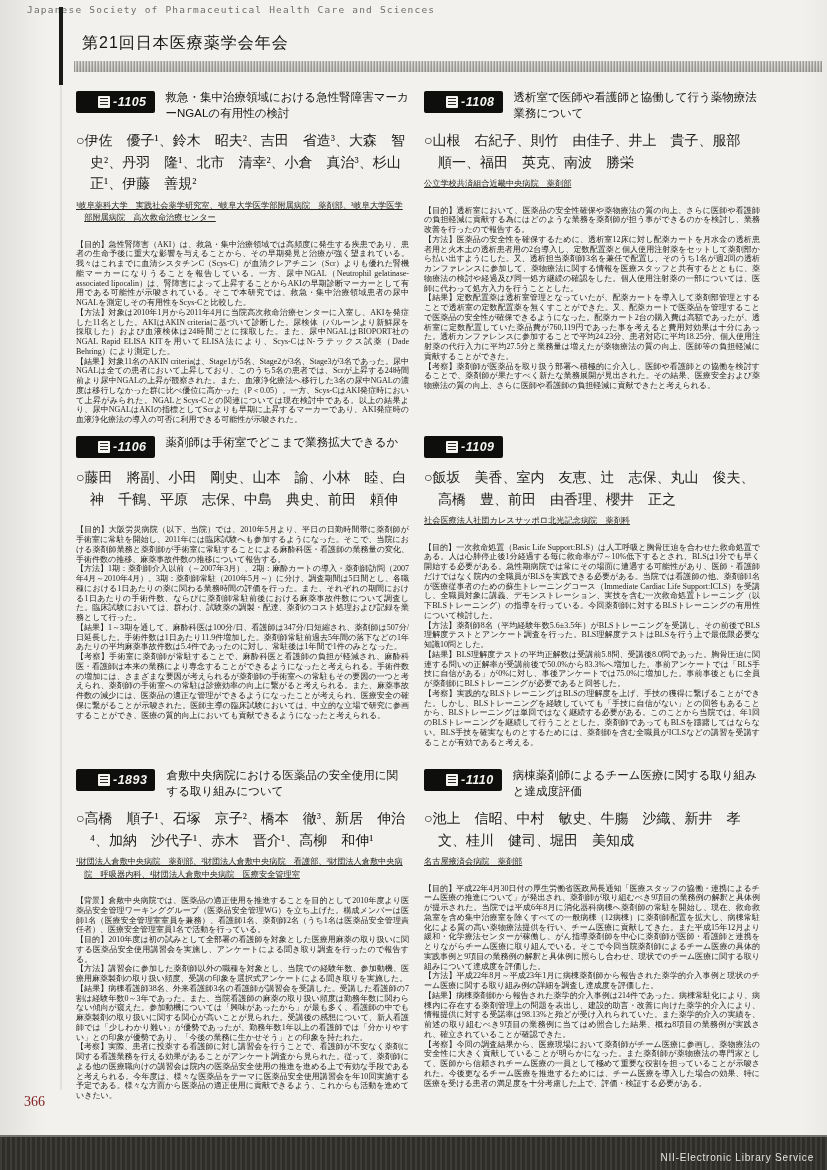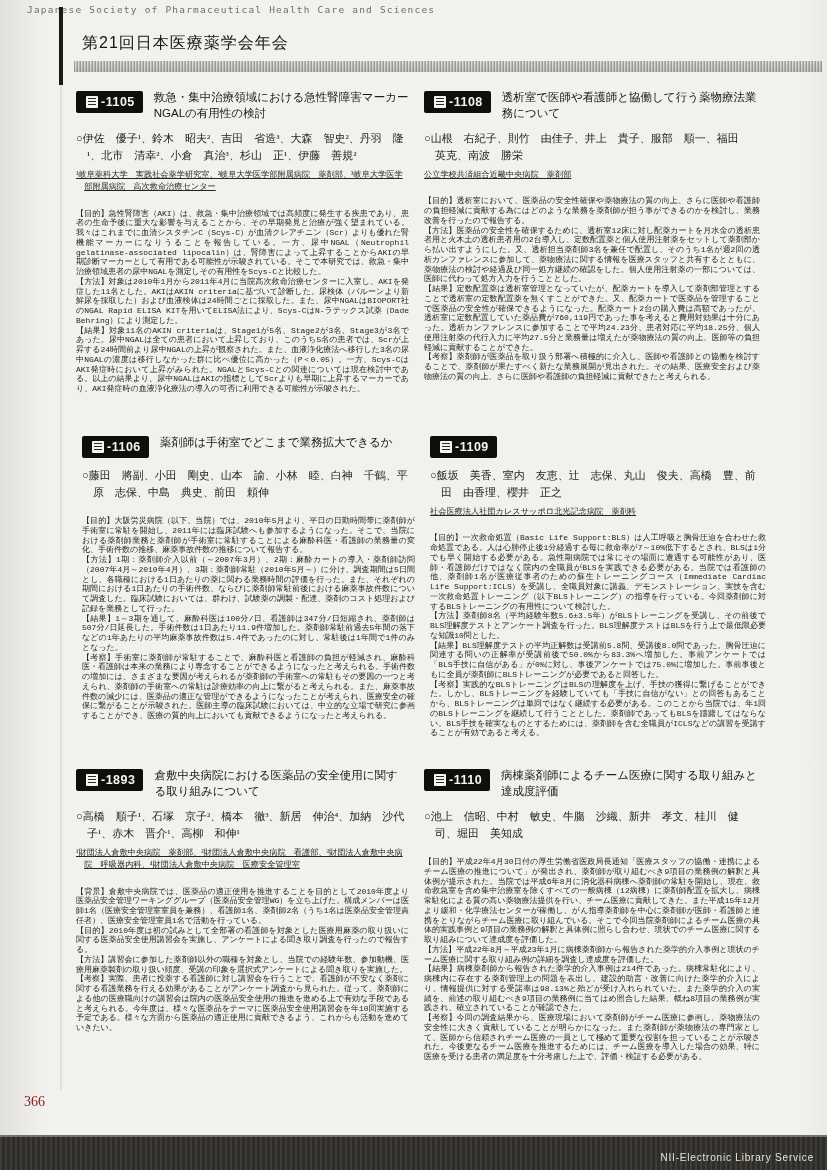--- a/index.html
+++ b/index.html
@@ -14,35 +14,35 @@
   .gutter-line-faint{position:absolute;left:60px;top:85px;width:2px;height:1005px;background:rgba(0,0,0,0.07);}
   .page-title{position:absolute;left:82px;top:33px;margin:0;font-family:"Liberation Sans","DejaVu Sans",sans-serif;
         font-size:16px;font-weight:400;letter-spacing:1px;color:#151513;}
   .header-rule{position:absolute;left:74px;top:61px;width:748px;height:11px;opacity:.8;
         background:repeating-linear-gradient(90deg,rgba(55,54,50,.55) 0 1px,rgba(168,166,158,.30) 1px 2px,rgba(98,96,90,.45) 2px 3px),
                    linear-gradient(rgba(255,255,255,.25),rgba(0,0,0,.15));}
   .abstract{position:absolute;width:333px;}
   .col-left{left:76px;}
   .col-right{left:424px;width:336px;}
   .row1{top:90px;}
-  .row2{top:435px;margin-left:6px;}
+  .row2{top:435px;}
   .row3{top:768px;}
   .abs-header{display:flex;align-items:flex-start;}
   .badge{flex:0 0 auto;display:inline-flex;align-items:center;gap:3px;background:#0e0e0c;color:#f6f5f1;
-        padding:4px 8px 4px 10px;border-radius:2px;margin-top:1px;}
+        padding:4px 8px 4px 22px;border-radius:2px;margin-top:1px;font-style:italic;}
   .badge-mark{width:12px;height:12px;background:#f4f3ef;border-radius:1px;position:relative;}
   .badge-mark::before{content:"";position:absolute;inset:2px;
         background:repeating-linear-gradient(#2a2a26 0 1px,transparent 1px 3px);}
   .badge-code{font-family:"Liberation Sans","DejaVu Sans",sans-serif;font-weight:700;font-size:12.5px;letter-spacing:.5px;}
   .abs-title{margin:0 0 0 11px;font-family:"Liberation Sans","DejaVu Sans",sans-serif;
         font-size:11.5px;font-weight:400;line-height:1.35;color:#161614;}
-  .authors{margin:9px 0 0 0;font-size:11px;line-height:1.55;padding-left:1em;text-indent:-1em;color:#22221f;}
+  .authors{margin:9px 0 0 0;font-size:14px;line-height:1.55;padding-left:1em;text-indent:-1em;color:#22221f;}
   .affils{margin:5px 0 0 0;font-size:8.2px;line-height:1.5;padding-left:1em;text-indent:-1em;color:#26261f;text-decoration:underline;}
   .body{margin-top:15px;}
-  .body p{margin:0;font-size:8px;line-height:1.22;text-align:justify;color:#232320;font-family:Liberation Mono, monospace;}
+  .body p{margin:0;font-size:8px;line-height:1.22;text-align:justify;color:#232320;}
   .page-number{position:absolute;left:24px;top:1094px;font-size:14px;color:#7f1d1d;}
   .footer-bar{position:absolute;left:0;bottom:0;width:827px;height:33px;background:#34332e;
         border-top:2px solid #74726b;
         background-image:repeating-linear-gradient(90deg,rgba(255,255,255,.05) 0 2px,rgba(0,0,0,.12) 2px 5px);}
   .footer-service{position:absolute;right:13px;bottom:7px;font-family:Liberation Sans, sans-serif;
         font-size:10px;letter-spacing:.8px;color:#e6e5dd;}
 </style>
 </head>
 <body>
 
@@ -96,20 +96,21 @@
         <span class="badge-code">-1893</span>
       </div>
       <h2 class="abs-title">倉敷中央病院における医薬品の安全使用に関する取り組みについて</h2>
     </div>
     <p class="authors">○高橋　順子¹、石塚　京子²、橋本　徹³、新居　伸治⁴、加納　沙代子¹、赤木　晋介¹、高柳　和伸¹</p>
     <p class="affils">¹財団法人倉敷中央病院　薬剤部、²財団法人倉敷中央病院　看護部、³財団法人倉敷中央病院　呼吸器内科、⁴財団法人倉敷中央病院　医療安全管理室</p>
     <div class="body">
       <p>【背景】倉敷中央病院では、医薬品の適正使用を推進することを目的として2010年度より医薬品安全管理ワーキンググループ（医薬品安全管理WG）を立ち上げた。構成メンバーは医師1名（医療安全管理室室員を兼務）、看護師1名、薬剤師2名（うち1名は医薬品安全管理責任者）、医療安全管理室員1名で活動を行っている。</p>
       <p>【目的】2010年度は初の試みとして全部署の看護師を対象とした医療用麻薬の取り扱いに関する医薬品安全使用講習会を実施し、アンケートによる聞き取り調査を行ったので報告する。</p>
       <p>【方法】講習会に参加した薬剤師以外の職種を対象とし、当院での経験年数、参加動機、医療用麻薬製剤の取り扱い頻度、受講の印象を選択式アンケートによる聞き取りを実施した。</p>
+      <p>【結果】病棟看護師38名、外来看護師3名の看護師が講習会を受講した。受講した看護師の7割は経験年数0～3年であった。また、当院看護師の麻薬の取り扱い頻度は勤務年数に関わらない傾向が窺えた。参加動機については「興味があったから」が最も多く、看護師の中でも麻薬製剤の取り扱いに関する関心が高いことが見られた。受講後の感想について、新人看護師では「少しわかり難い」が優勢であったが、勤務年数1年以上の看護師では「分かりやすい」との印象が優勢であり、「今後の業務に生かせそう」との印象を持たれた。</p>
       <p>【考察】実際、患者に投薬する看護師に対し講習会を行うことで、看護師が不安なく薬剤に関する看護業務を行える効果があることがアンケート調査から見られた。従って、薬剤師による他の医療職向けの講習会は院内の医薬品安全使用の推進を進める上で有効な手段であると考えられる。今年度は、様々な医薬品をテーマに医薬品安全使用講習会を年10回実施する予定である。様々な方面から医薬品の適正使用に貢献できるよう、これからも活動を進めていきたい。</p>
     </div>
   </section>
 
   <section class="abstract col-right row1">
     <div class="abs-header">
       <div class="badge">
         <span class="badge-mark"></span>
         <span class="badge-code">-1108</span>
       </div>
@@ -144,20 +145,21 @@
 
   <section class="abstract col-right row3">
     <div class="abs-header">
       <div class="badge">
         <span class="badge-mark"></span>
         <span class="badge-code">-1110</span>
       </div>
       <h2 class="abs-title">病棟薬剤師によるチーム医療に関する取り組みと達成度評価</h2>
     </div>
     <p class="authors">○池上　信昭、中村　敏史、牛膓　沙織、新井　孝文、桂川　健司、堀田　美知成</p>
+    <p class="affils">名古屋掖済会病院　薬剤部</p>
     <div class="body">
       <p>【目的】平成22年4月30日付の厚生労働省医政局長通知「医療スタッフの協働・連携によるチーム医療の推進について」が発出され、薬剤師が取り組むべき9項目の業務例の解釈と具体例が提示された。当院では平成6年8月に消化器科病棟へ薬剤師の常駐を開始し、現在、救命救急室を含め集中治療室を除くすべての一般病棟（12病棟）に薬剤師配置を拡大し、病棟常駐化による質の高い薬物療法提供を行い、チーム医療に貢献してきた。また平成15年12月より緩和・化学療法センターが稼働し、がん指導薬剤師を中心に薬剤師が医師・看護師と連携をとりながらチーム医療に取り組んでいる。そこで今回当院薬剤師によるチーム医療の具体的実践事例と9項目の業務例の解釈と具体例に照らし合わせ、現状でのチーム医療に関する取り組みについて達成度を評価した。</p>
       <p>【方法】平成22年8月～平成23年1月に病棟薬剤師から報告された薬学的介入事例と現状のチーム医療に関する取り組み例の詳細を調査し達成度を評価した。</p>
       <p>【結果】病棟薬剤師から報告された薬学的介入事例は214件であった。病棟常駐化により、病棟内に存在する薬剤管理上の問題を表出し、建設的助言・改善に向けた薬学的介入により、情報提供に対する受諾率は98.13%と殆どが受け入れられていた。また薬学的介入の実績を、前述の取り組むべき9項目の業務例に当てはめ照合した結果、概ね8項目の業務例が実践され、確立されていることが確認できた。</p>
       <p>【考察】今回の調査結果から、医療現場において薬剤師がチーム医療に参画し、薬物療法の安全性に大きく貢献していることが明らかになった。また薬剤師が薬物療法の専門家として、医師から信頼されチーム医療の一員として極めて重要な役割を担っていることが示唆された。今後更なるチーム医療を推進するためには、チーム医療を導入した場合の効果、特に医療を受ける患者の満足度を十分考慮した上で、評価・検証する必要がある。</p>
     </div>
   </section>
 
   <div class="page-number">366</div>
 

